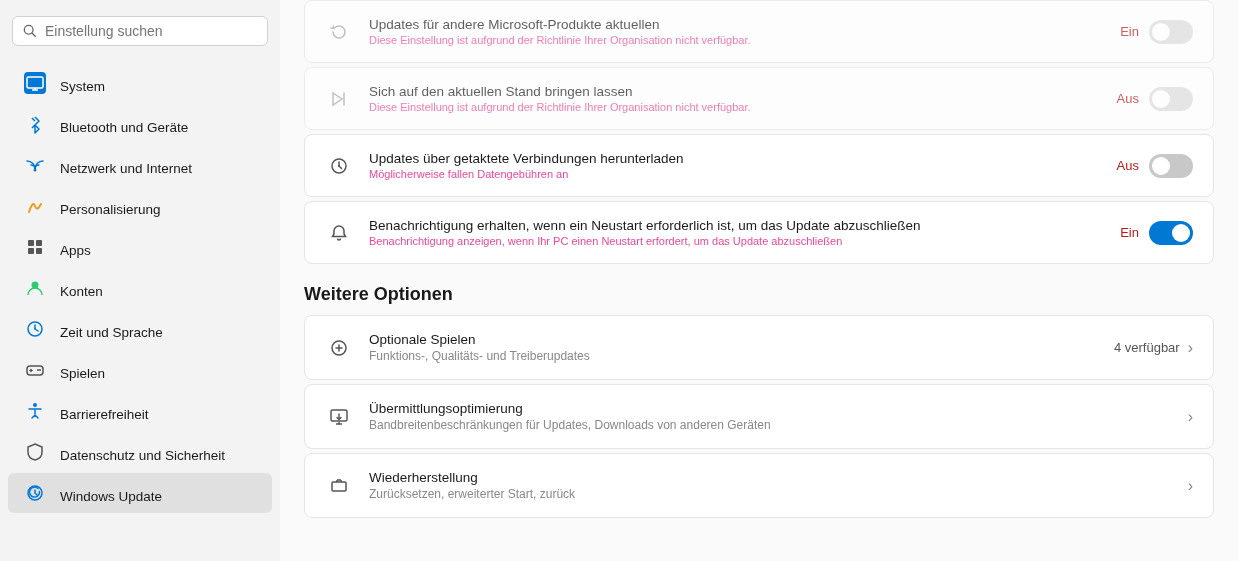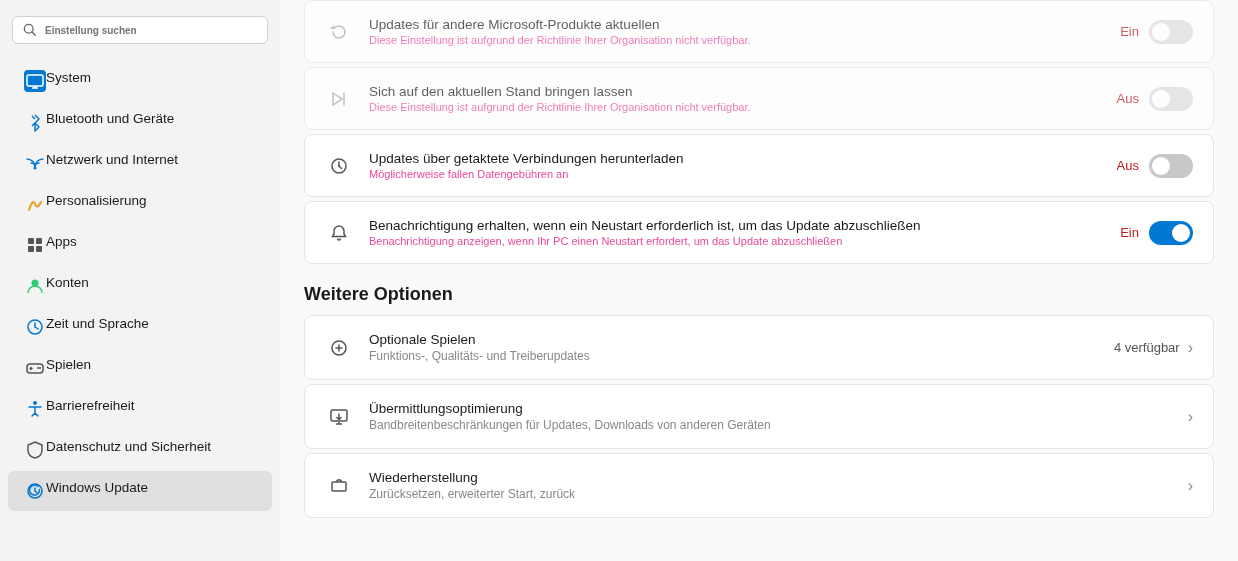--- a/index.html
+++ b/index.html
@@ -23,30 +23,30 @@
       background: #ffffff;
       border: 1px solid #d1d1d1;
       border-radius: 6px;
       padding: 6px 10px;
       gap: 8px;
     }
     .search-box input {
       border: none;
       outline: none;
       background: transparent;
-      font-size: 10px;
+      font-size: 14px;
       color: #333;
       flex: 1;
-      font-weight: bold;
     }
     .search-icon-svg { color: #666; flex-shrink: 0; }
 
     .nav-item {
       display: flex;
-      align-items: flex-start;
+      align-items: flex-end;
+      gap: 14px;
       padding: 9px 16px;
       border-radius: 6px;
       margin: 1px 8px;
       cursor: pointer;
       transition: background 0.1s;
     }
     .nav-item.active { background: #e0e0e0; }
     .nav-item .icon-wrap {
       width: 22px;
       height: 22px;

